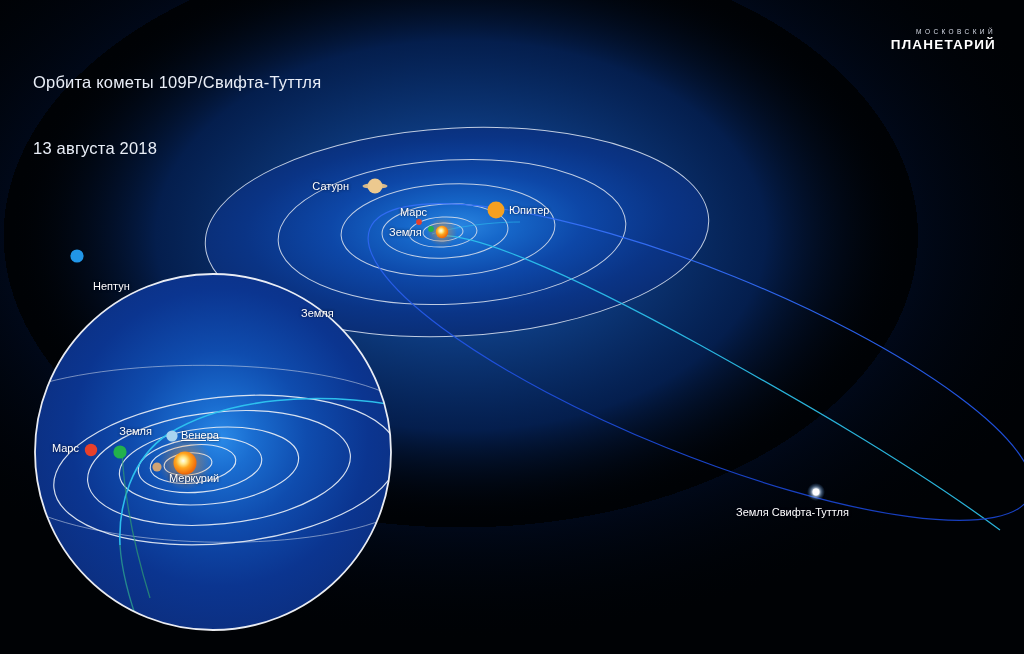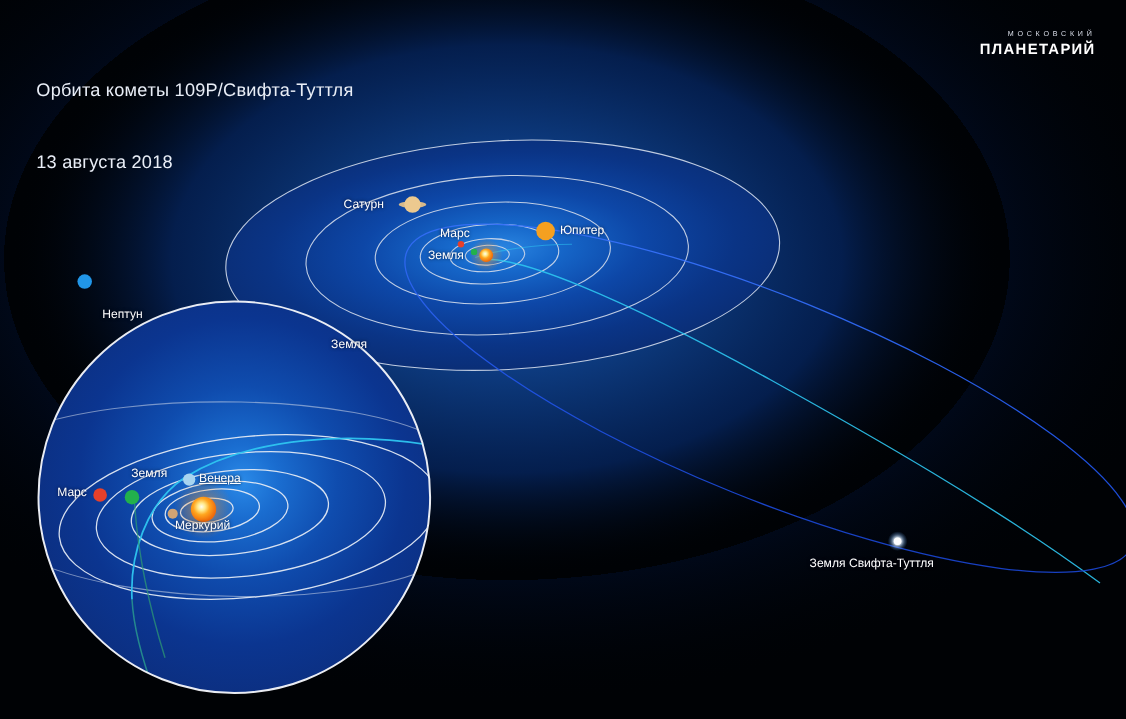--- a/index.html
+++ b/index.html
@@ -248,16 +248,16 @@
     <div class="lbl" style="left:400px; top:206px;">Марс</div>
     <div class="lbl" style="left:389px; top:226px;">Земля</div>
     <div class="lbl" style="left:301px; top:307px;">Земля</div>
     <div class="lbl" style="left:93px; top:249px;margin-top:31px;">Нептун</div>
 
     <div class="lbl r" style="left:849px; top:506px;">Земля Свифта-Туттля</div>
 
     <div class="lbl r" style="left:79px; top:442px;">Марс</div>
     <div class="lbl r" style="left:152px; top:425px;">Земля</div>
     <div class="lbl" style="left:181px; top:429px;text-decoration:underline;">Венера</div>
-    <div class="lbl" style="left:159px; top:472px;">Меркурий</div>
+    <div class="lbl" style="left:169px; top:472px;">Меркурий</div>
   </div>
 
 </div>
 
 </body></html>

